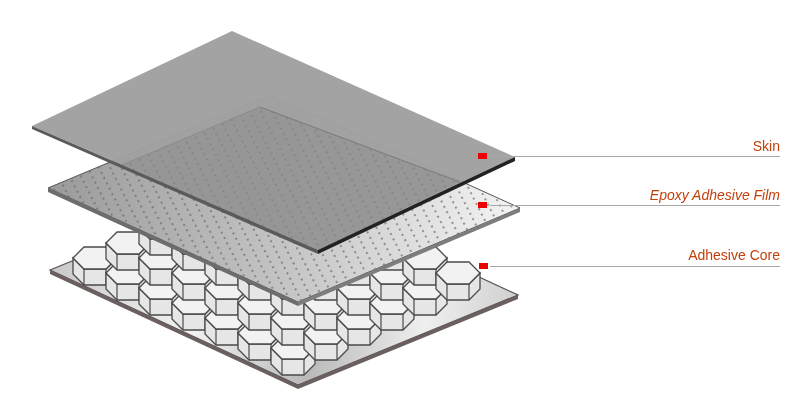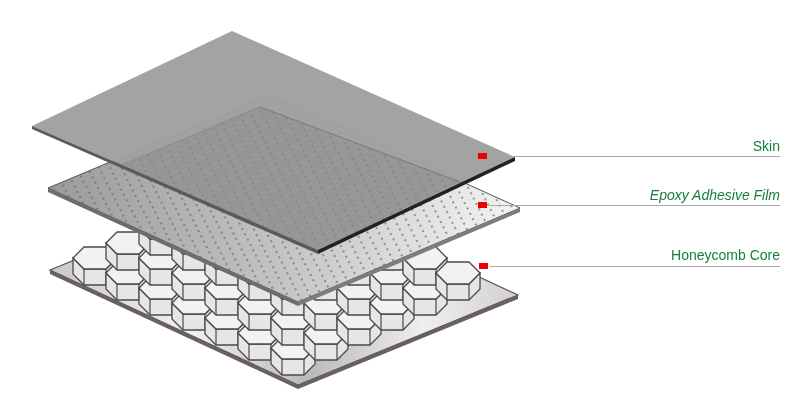--- a/index.html
+++ b/index.html
@@ -1,18 +1,18 @@
 <!DOCTYPE html>
 <html><head>
 <meta charset="utf-8">
 <style>
   html, body { margin:0; padding:0; background:#ffffff; }
   body { width:800px; height:415px; position:relative; overflow:hidden; font-family:"Liberation Sans", sans-serif; }
   #diagram { position:absolute; left:0; top:0; width:800px; height:415px; }
-  .label { position:absolute; font-size:14px; color:#15803d; text-align:right; white-space:nowrap; }
+  .label { position:absolute; font-size:14px; color:#c2410c; text-align:right; white-space:nowrap; }
   .leader { position:absolute; height:1px; background:#a8a8a8; }
   .marker { position:absolute; width:9px; height:6px; background:#ee0000; }
 </style>
 </head>
 <body>
 
 <div id="diagram">
   <svg width="800" height="415" viewBox="0 0 800 415">
     <defs>
       <linearGradient id="baseGrad" x1="0" y1="0" x2="1" y2="0">
@@ -238,14 +238,14 @@
   <div class="leader" style="left:490px; top:156px; width:290px;"></div>
   <div class="marker" style="left:478px; top:153px;"></div>
   <div class="label" style="right:20px; top:138px;">Skin</div>
 
   <div class="leader" style="left:490px; top:205px; width:290px;"></div>
   <div class="marker" style="left:478px; top:202px;"></div>
   <div class="label" style="right:20px; top:187px;font-style:italic;">Epoxy Adhesive Film</div>
 
   <div class="leader" style="left:490px; top:266px; width:290px;"></div>
   <div class="marker" style="left:479px; top:263px;"></div>
-  <div class="label" style="right:20px; top:247px;">Honeycomb Core</div>
+  <div class="label" style="right:20px; top:247px;">Adhesive Core</div>
 </div>
 
 </body></html>

